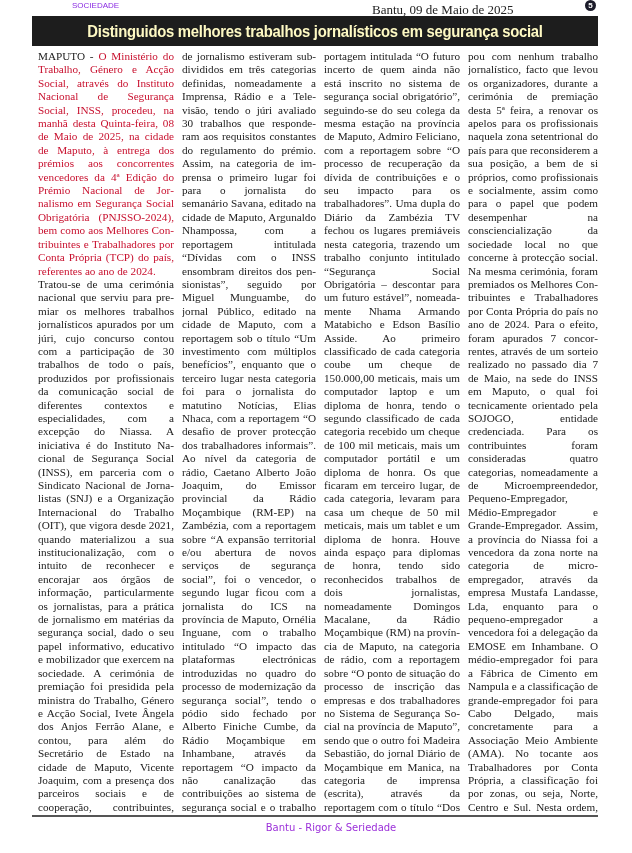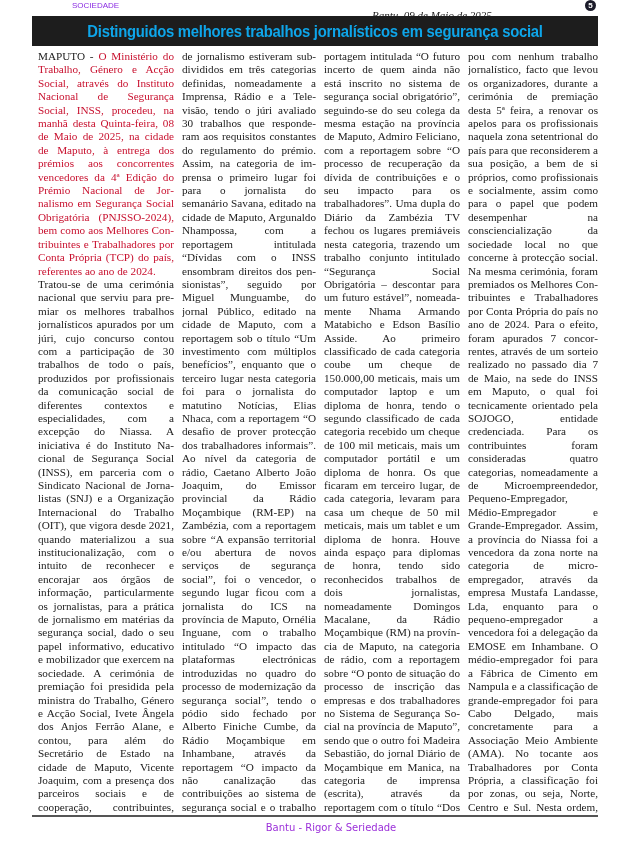--- a/index.html
+++ b/index.html
@@ -1,26 +1,26 @@
 <!DOCTYPE html>
 <html><head>
 <meta charset="utf-8">
 <style>
   html, body { margin:0; padding:0; background:#ffffff; }
   body { width:632px; height:853px; position:relative; overflow:hidden;
          font-family:"Liberation Serif", serif; color:#1a1a1a; }
   .topbar { position:absolute; left:0; top:0; width:632px; height:14px; }
   .section-link { position:absolute; left:72px; top:1px; font-family:"Liberation Sans", sans-serif;
                   font-size:8px; color:#8a2be2; cursor:pointer; }
-  .dateline { position:absolute; left:372px; top:9px; font-size:11px; color:#222;font-style:italic; }
+  .dateline { position:absolute; left:372px; top:2px; font-size:13px; color:#222; }
   .page-num { position:absolute; left:585px; top:0px; width:11px; height:11px; border-radius:50%;
               background:#1b1b2a; color:#fff; font-family:"Liberation Sans", sans-serif; font-size:8px;
               font-weight:bold; text-align:center; line-height:11px; }
   .banner { position:absolute; left:32px; top:16px; width:566px; height:30px; background:#1d1d1d;
-            color:#0ea5e9; text-align:center; }
+            color:#fef9c3; text-align:center; }
   .banner h1 { margin:0; font-family:"Liberation Sans", sans-serif; font-weight:bold; font-size:16.5px;
                line-height:30px; letter-spacing:-0.3px; transform:scaleX(0.9); transform-origin:center; }
   .columns { position:absolute; top:50px; left:32px; width:566px; height:764px; }
   .col { position:absolute; top:0; height:764px; font-size:11.2px; line-height:13.4px;
          text-align:justify; hyphens:manual; overflow:hidden; }
   .col p { margin:0; }
   .c1 { left:6px; width:136px; }
   .c2 { left:150px; width:134px; }
   .c3 { left:292px; width:136px; }
   .c4 { left:436px; width:130px; }

